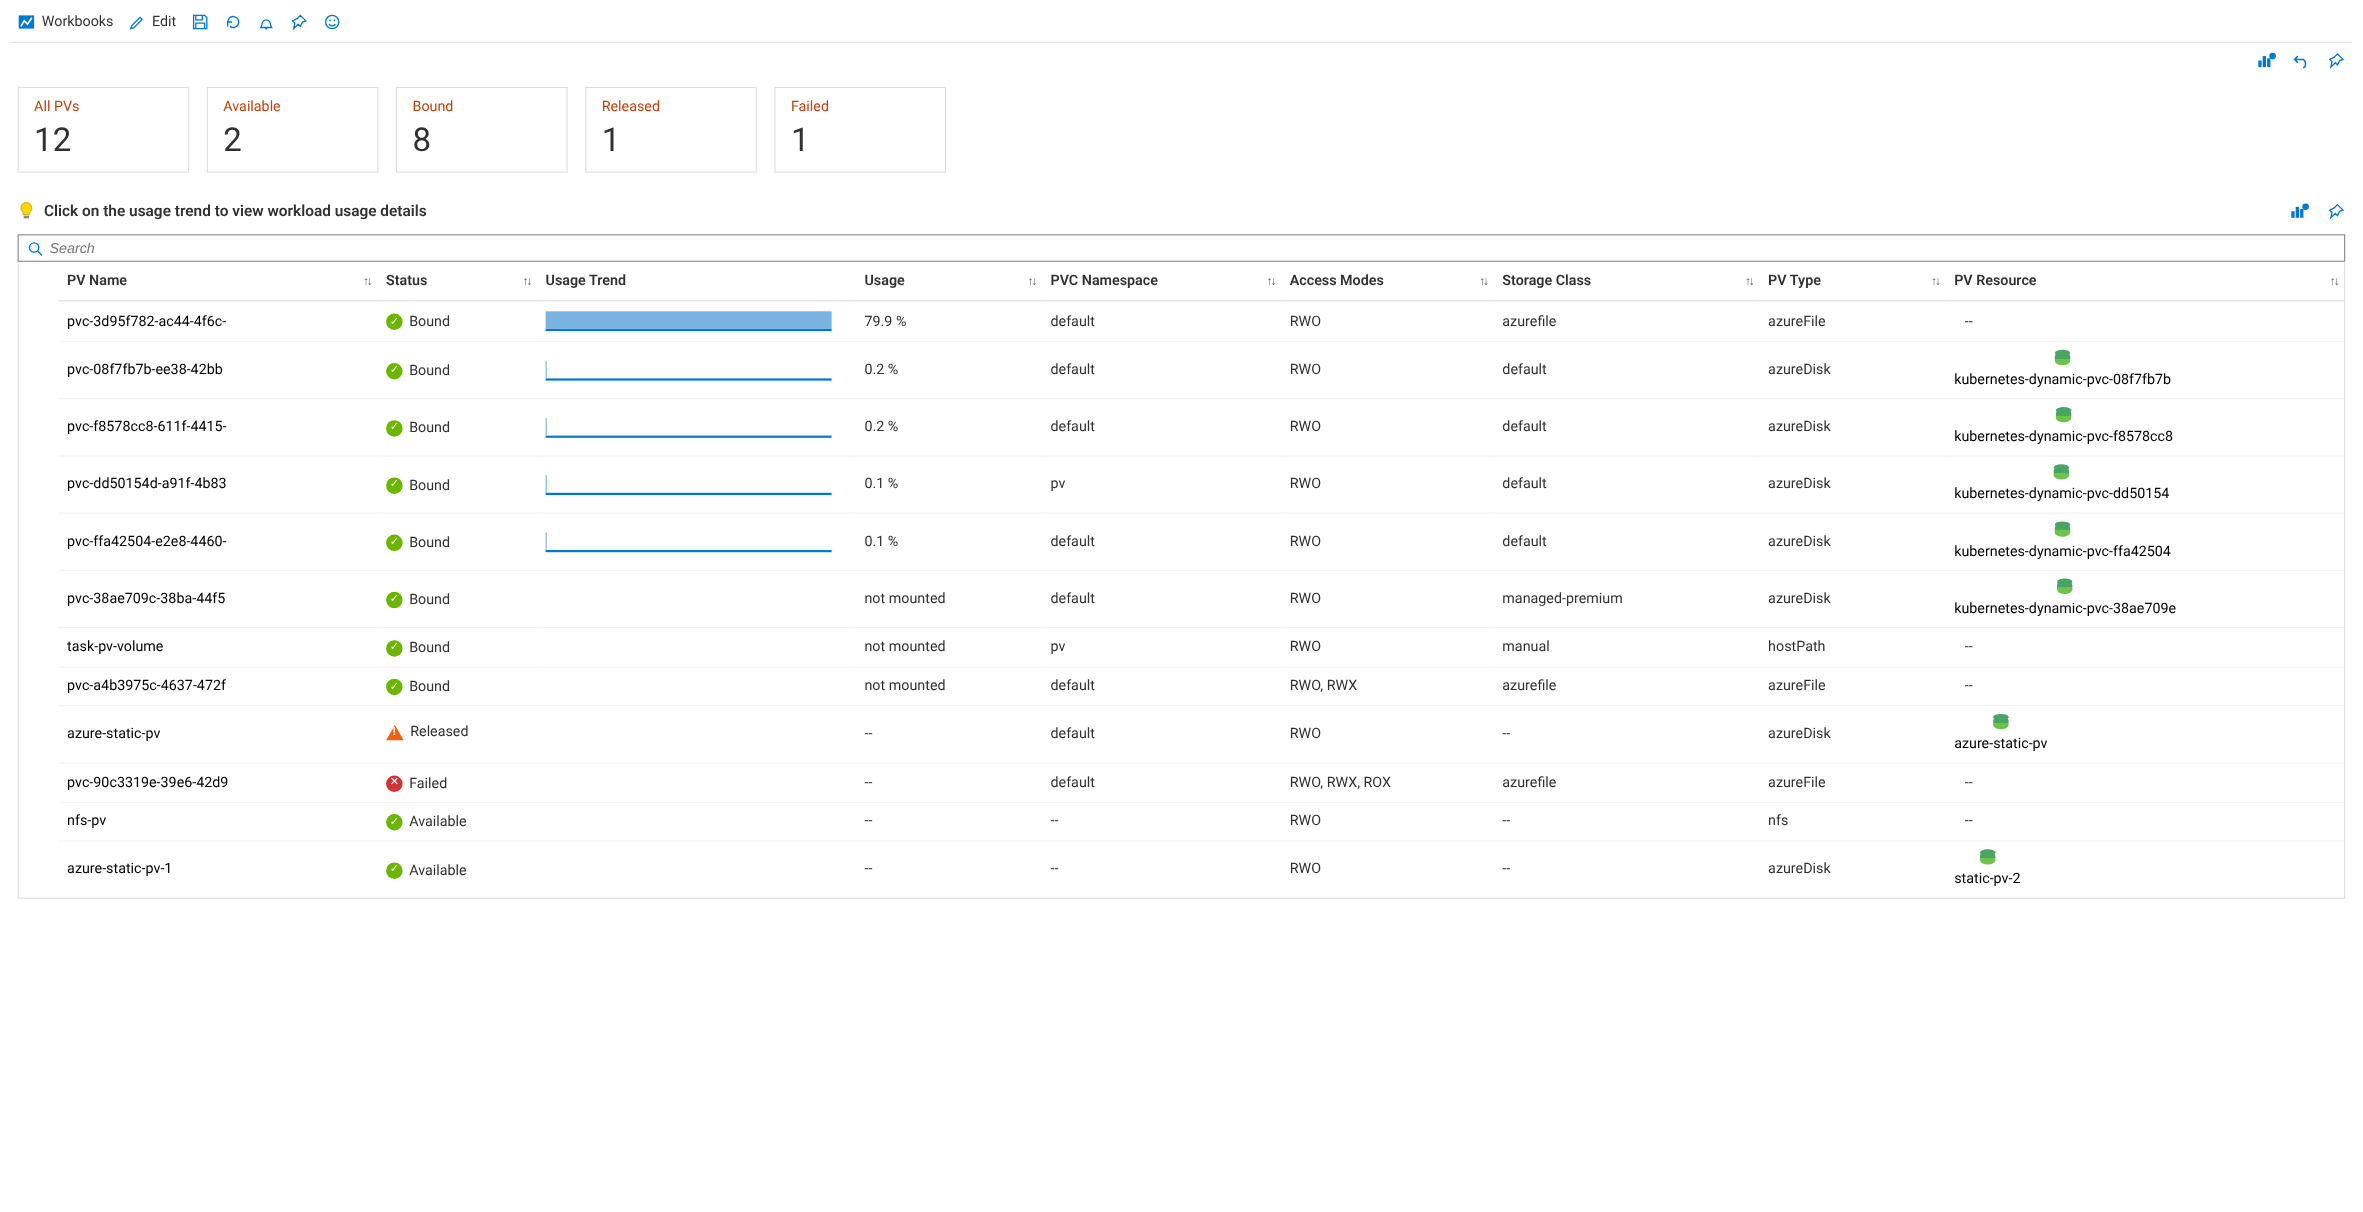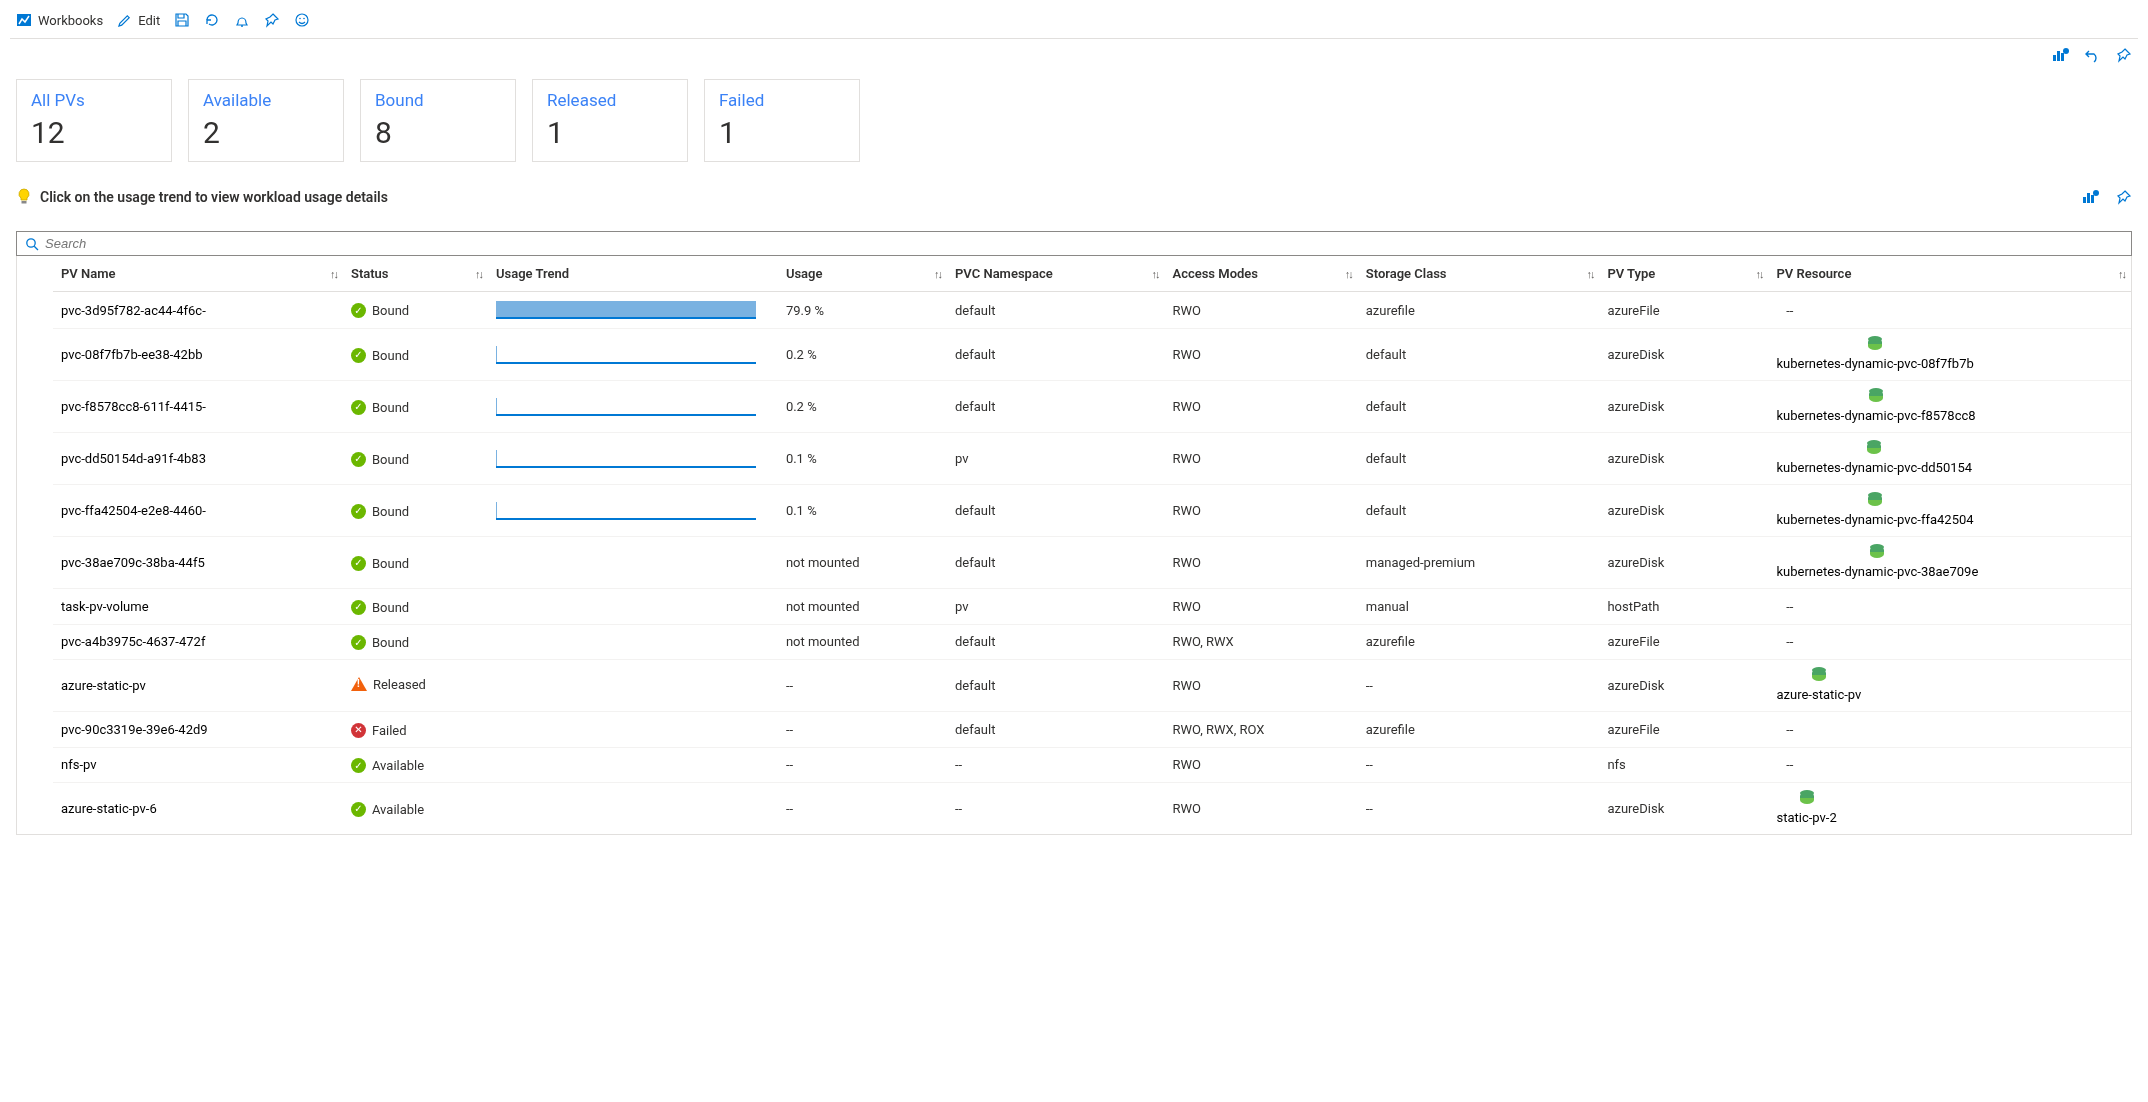--- a/index.html
+++ b/index.html
@@ -46,22 +46,22 @@
     display: flex;
     gap: 16px;
     padding: 12px 6px 18px 6px;
   }
   .card {
     border: 1px solid #e1dfdd;
     width: 156px;
     padding: 10px 14px 12px 14px;
   }
   .card .card-label {
-    font-size: 17px;
-    color: #3b82f6;
+    font-size: 13px;
+    color: #c2410c;
     margin-bottom: 6px;
   }
   .card .card-value {
     font-size: 30px;
     font-weight: 400;
     line-height: 1.1;
     color: #323130;
   }
 
   
@@ -80,21 +80,21 @@
     color: #323130;
   }
   .hint-right {
     display: flex;
     align-items: center;
     gap: 16px;
   }
 
   
   .search-wrap {
-    margin: 17px 6px 0 6px;
+    margin: 4px 6px 0 6px;
     border: 1px solid #8a8886;
     display: flex;
     align-items: center;
     padding: 4px 8px;
   }
   .search-wrap input {
     flex: 1;
     border: none;
     outline: none;
     font-size: 13px;
@@ -533,21 +533,21 @@
             </span></td>
           <td></td>
           <td>--</td>
           <td>--</td>
           <td>RWO</td>
           <td>--</td>
           <td>nfs</td>
           <td>&nbsp;&nbsp;&nbsp;--</td>
         </tr>
         <tr>
-          <td><span class="link">azure-static-pv-6</span></td>
+          <td><span class="link">azure-static-pv-1</span></td>
           <td><span class="status-cell">
               <span class="ico-circle ico-ok">✓</span>
               <span>Available</span>
             </span></td>
           <td></td>
           <td>--</td>
           <td>--</td>
           <td>RWO</td>
           <td>--</td>
           <td>azureDisk</td>

